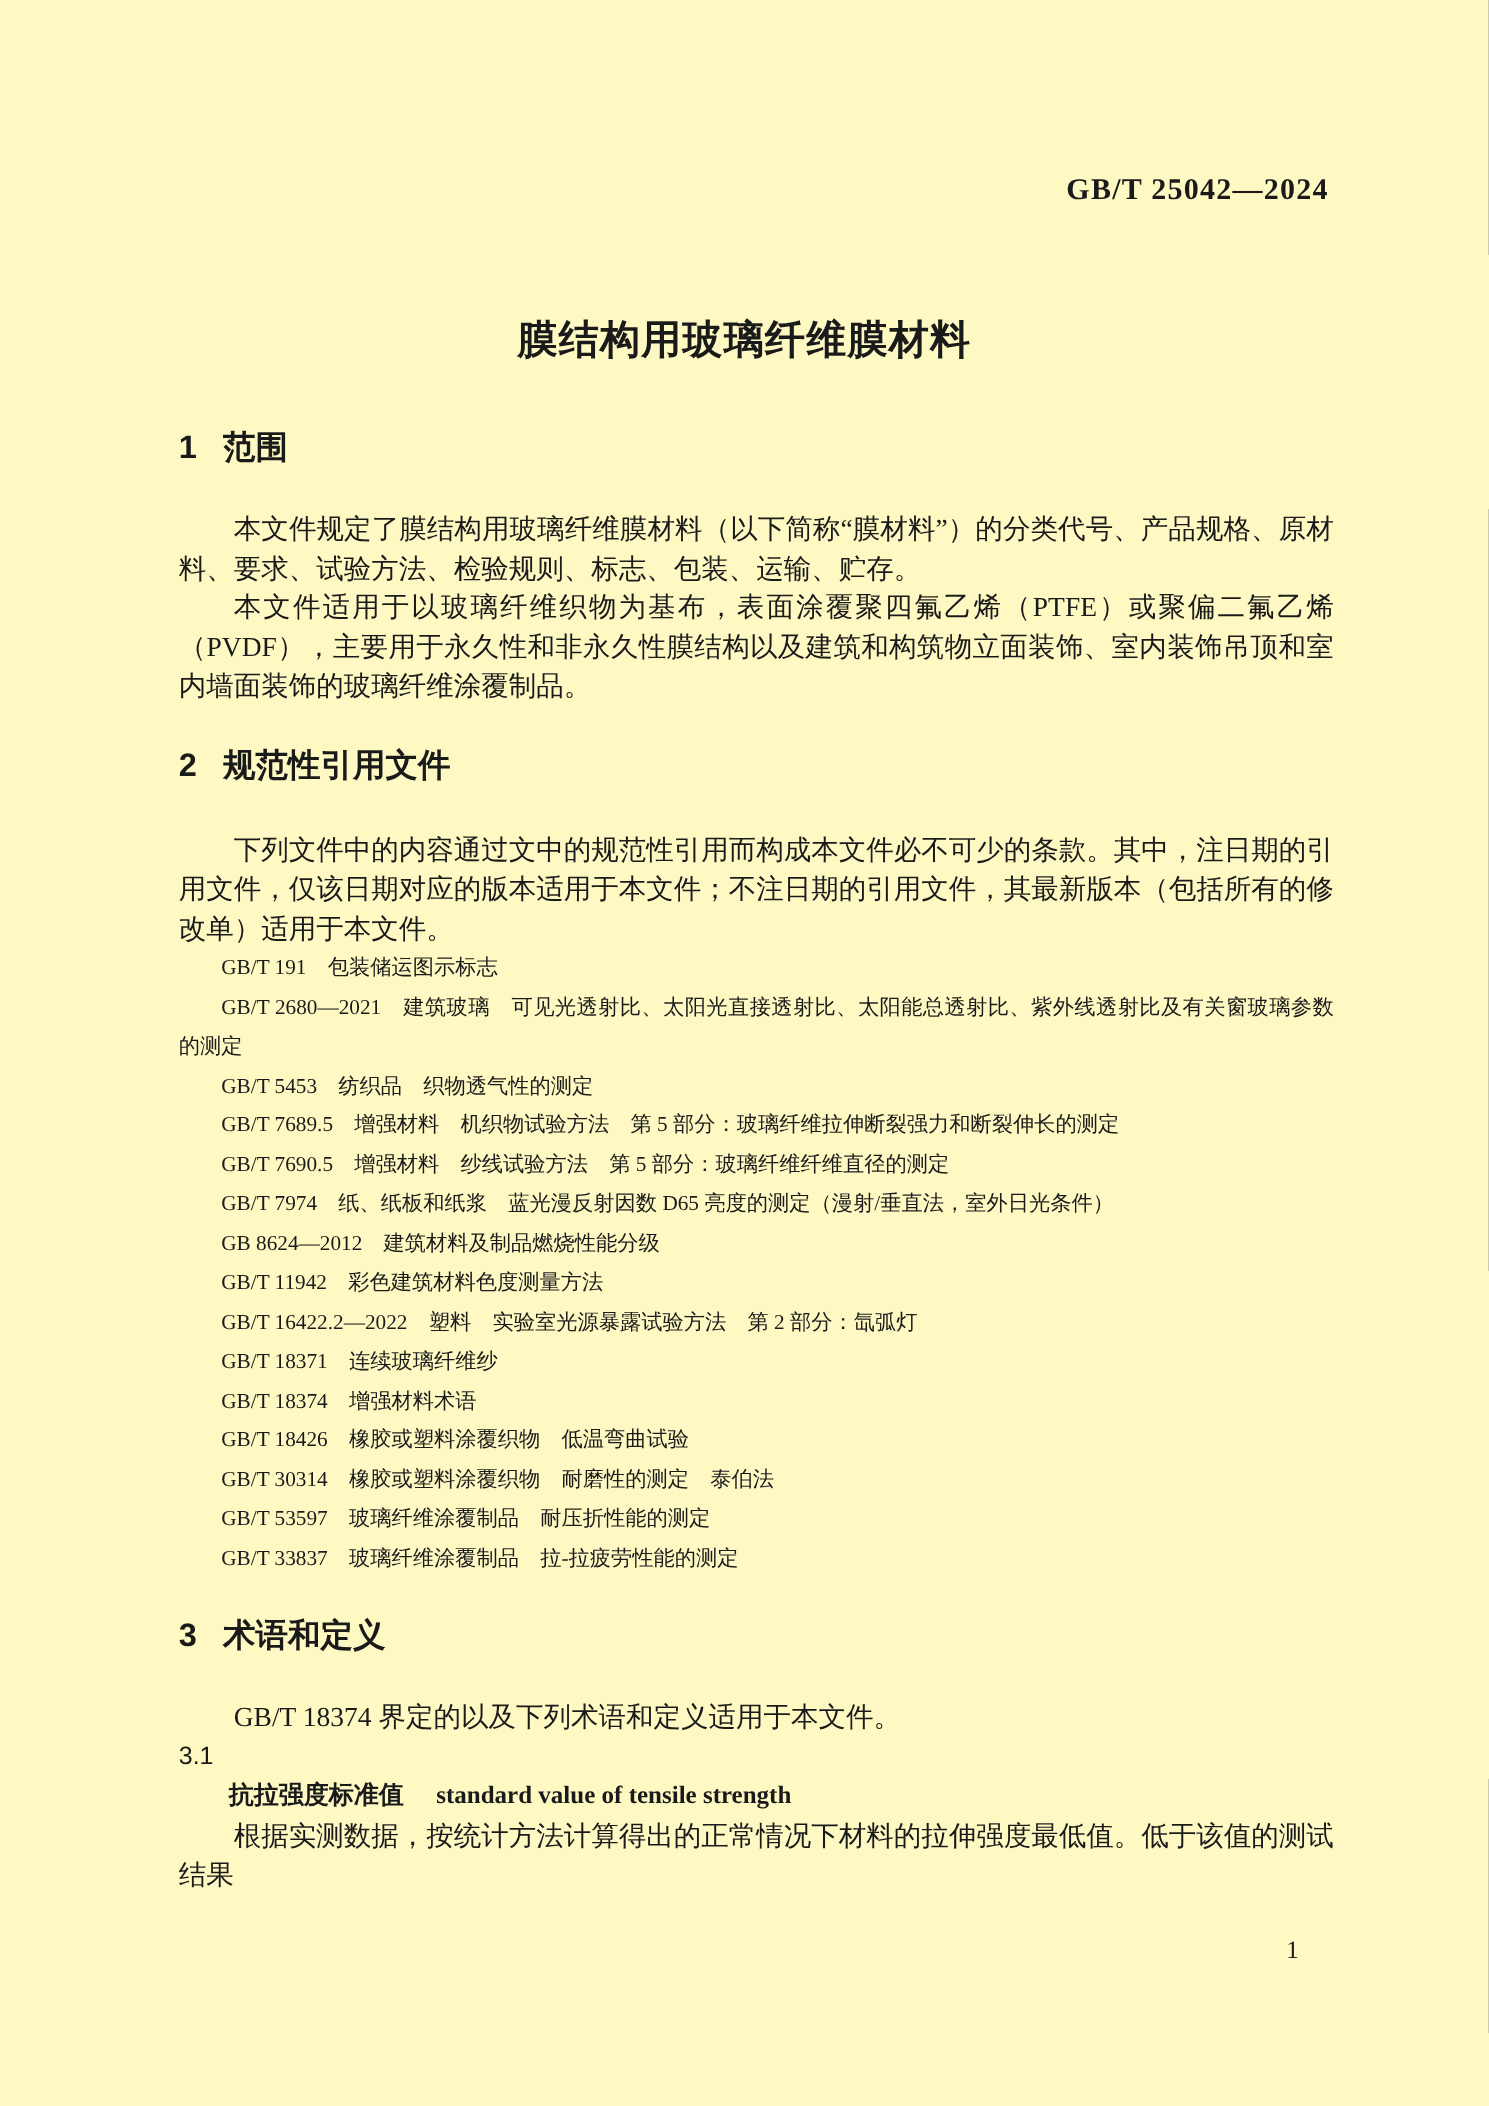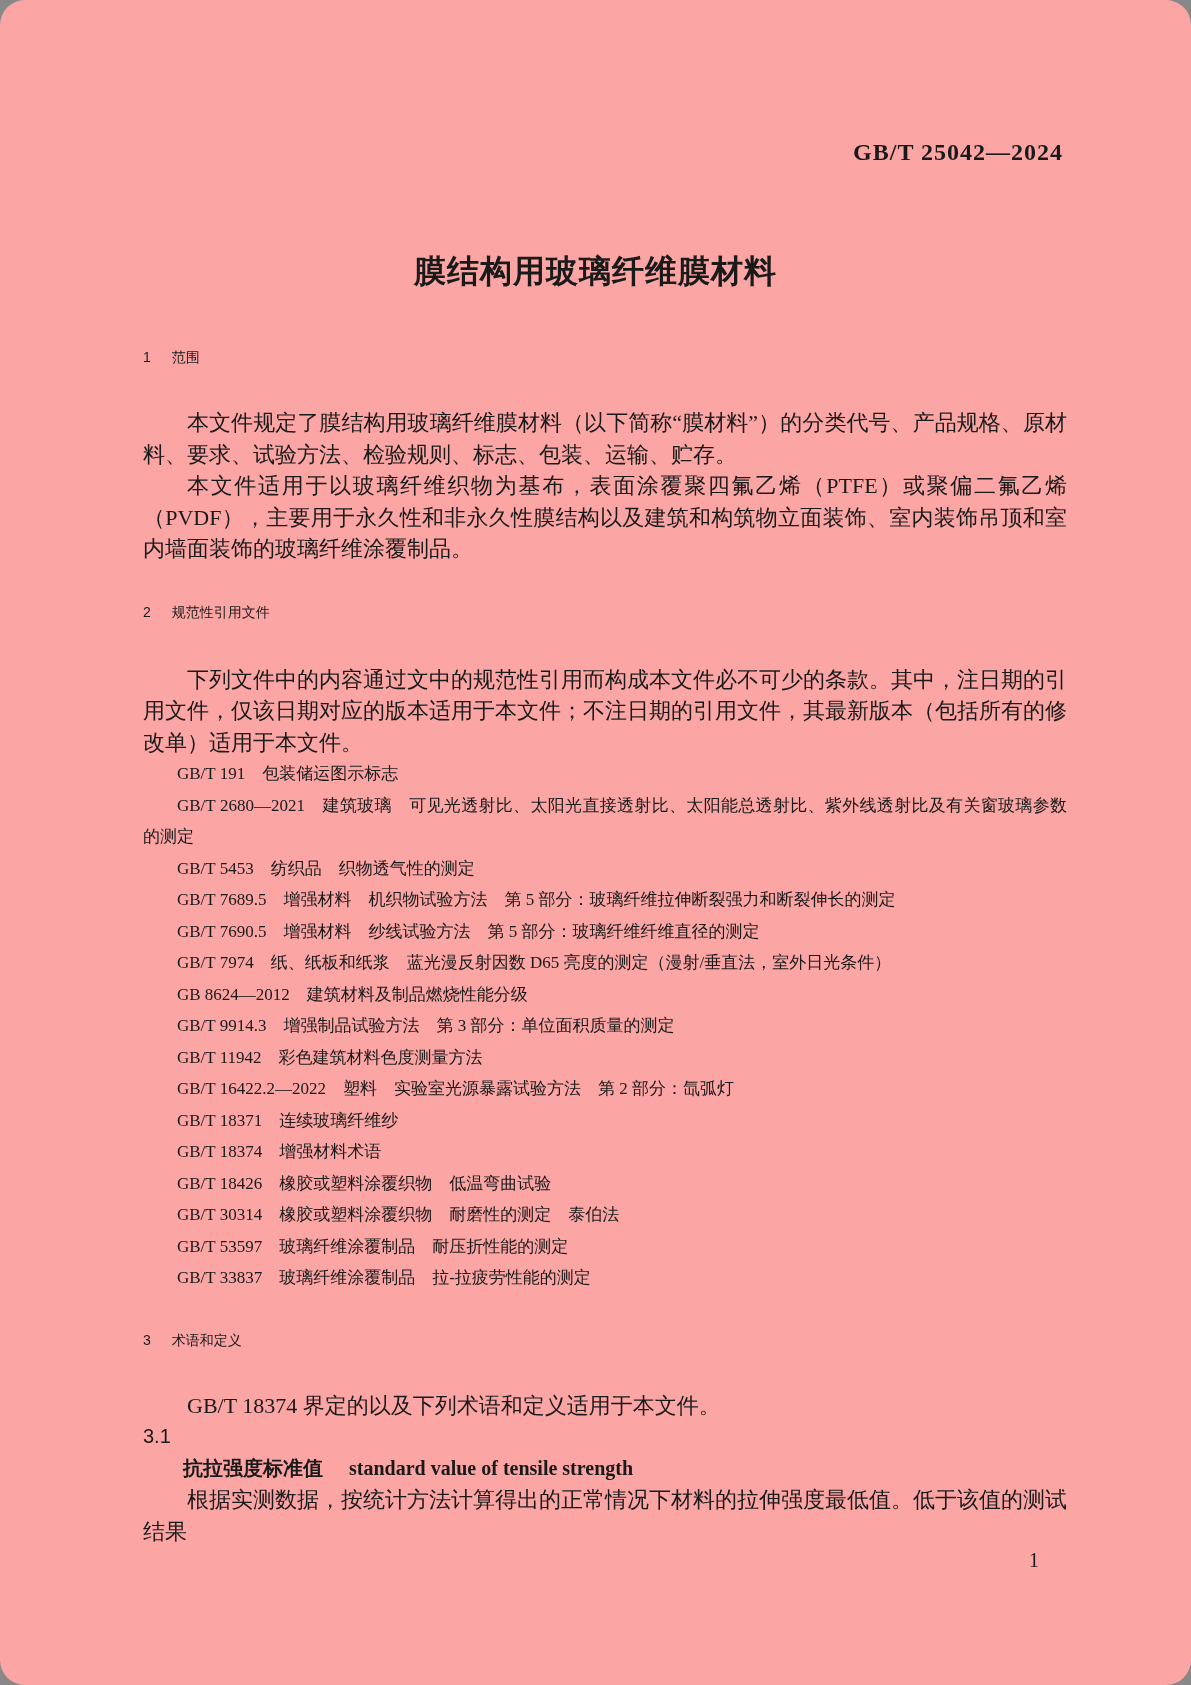--- a/index.html
+++ b/index.html
@@ -1,25 +1,24 @@
 <!DOCTYPE html>
 <html lang="zh"><head>
 <meta charset="utf-8">
 <style>
   html, body { margin: 0; padding: 0; background: #888; }
   .page {
     position: relative;
     width: 1191px;
     height: 1685px;
     margin: 0 auto;
-    background: #fca5a5;
+    background: #fef9c3;
     color: #1a1a1a;
     overflow: hidden;
     font-family: "Liberation Serif", "DejaVu Serif", serif;
-    border-radius: 25px;
   }
   .doc-number {
     position: absolute;
     top: 139px;
     right: 128px;
     font-family: "Liberation Serif", "DejaVu Serif", serif;
     font-weight: bold;
     font-size: 24px;
     letter-spacing: 1px;
     white-space: nowrap;
@@ -37,22 +36,22 @@
     letter-spacing: 1px;
   }
   .content {
     position: absolute;
     left: 143px;
     top: 342px;
     width: 924px;
   }
   .sec-heading {
     font-family: "Liberation Sans", "DejaVu Sans", sans-serif;
-    font-weight: normal;
-    font-size: 14px;
+    font-weight: bold;
+    font-size: 26px;
     line-height: 31px;
     margin: 0 0 34px 0;
   }
   .sec-heading .sec-num { display: inline-block; margin-right: 21px; }
   .sec-2 { margin-top: 32px; margin-bottom: 36px; }
   .sec-3 { margin-top: 31px; margin-bottom: 34px; }
   .body-text {
     font-size: 22px;
     line-height: 31.5px;
     text-align: justify;
@@ -117,21 +116,20 @@
       <span class="sec-num">2</span><span class="sec-title">规范性引用文件</span>
     </h2>
     <p class="body-text">下列文件中的内容通过文中的规范性引用而构成本文件必不可少的条款。其中，注日期的引用文件，仅该日期对应的版本适用于本文件；不注日期的引用文件，其最新版本（包括所有的修改单）适用于本文件。</p>
     <p class="ref-line">GB/T 191　包装储运图示标志</p>
     <p class="ref-line">GB/T 2680—2021　建筑玻璃　可见光透射比、太阳光直接透射比、太阳能总透射比、紫外线透射比及有关窗玻璃参数的测定</p>
     <p class="ref-line">GB/T 5453　纺织品　织物透气性的测定</p>
     <p class="ref-line">GB/T 7689.5　增强材料　机织物试验方法　第 5 部分：玻璃纤维拉伸断裂强力和断裂伸长的测定</p>
     <p class="ref-line">GB/T 7690.5　增强材料　纱线试验方法　第 5 部分：玻璃纤维纤维直径的测定</p>
     <p class="ref-line">GB/T 7974　纸、纸板和纸浆　蓝光漫反射因数 D65 亮度的测定（漫射/垂直法，室外日光条件）</p>
     <p class="ref-line">GB 8624—2012　建筑材料及制品燃烧性能分级</p>
-    <p class="ref-line">GB/T 9914.3　增强制品试验方法　第 3 部分：单位面积质量的测定</p>
     <p class="ref-line">GB/T 11942　彩色建筑材料色度测量方法</p>
     <p class="ref-line">GB/T 16422.2—2022　塑料　实验室光源暴露试验方法　第 2 部分：氙弧灯</p>
     <p class="ref-line">GB/T 18371　连续玻璃纤维纱</p>
     <p class="ref-line">GB/T 18374　增强材料术语</p>
     <p class="ref-line">GB/T 18426　橡胶或塑料涂覆织物　低温弯曲试验</p>
     <p class="ref-line">GB/T 30314　橡胶或塑料涂覆织物　耐磨性的测定　泰伯法</p>
     <p class="ref-line">GB/T 53597　玻璃纤维涂覆制品　耐压折性能的测定</p>
     <p class="ref-line">GB/T 33837　玻璃纤维涂覆制品　拉-拉疲劳性能的测定</p>
 
     <h2 class="sec-heading sec-3">

